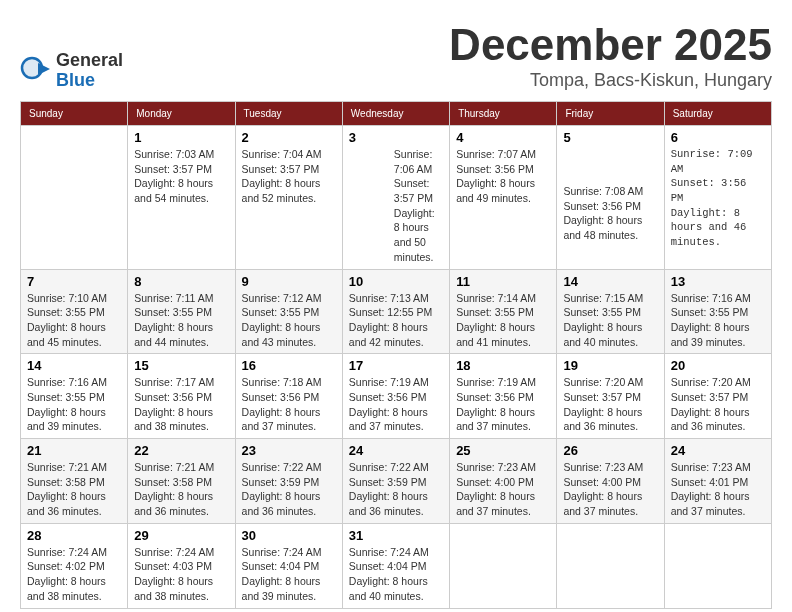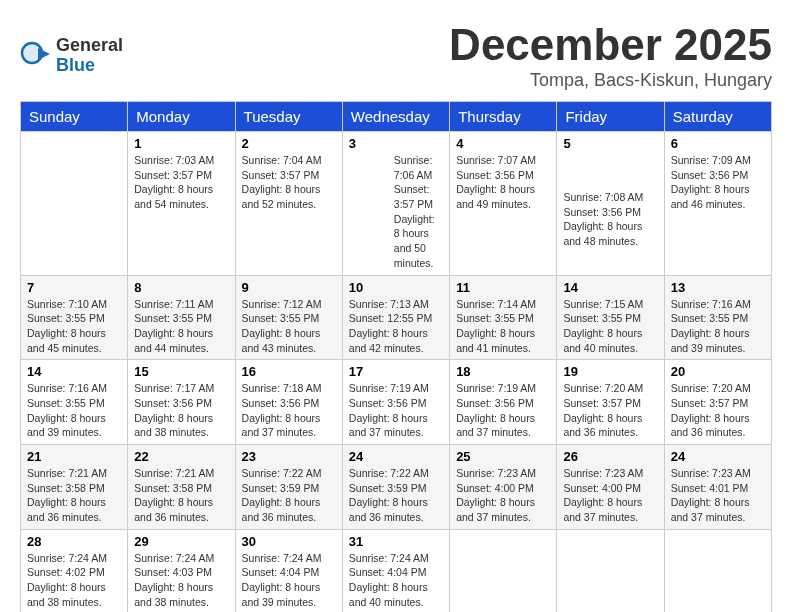--- a/index.html
+++ b/index.html
@@ -6,21 +6,21 @@
     body {
       font-family: Arial, sans-serif;
       background: #fff;
       width: 792px;
       min-height: 612px;
       padding: 20px;
     }
     .header-area {
       display: flex;
       justify-content: space-between;
-      align-items: center;
+      align-items: flex-end;
       margin-bottom: 10px;
     }
     .logo {
       display: flex;
       align-items: center;
     }
     .logo-text {
       display: flex;
       flex-direction: column;
       line-height: 1.1;
@@ -51,25 +51,25 @@
     .location {
       font-size: 18px;
       color: #555;
     }
     .calendar {
       width: 100%;
       border-collapse: collapse;
       font-size: 11px;
     }
     .calendar th {
-      background-color: #1d4ed8;
+      background-color: #7f1d1d;
       color: #fff;
       text-align: left;
       padding: 6px 8px;
-      font-size: 15px;
+      font-size: 10px;
       font-weight: normal;
       border: 1px solid #ccc;
     }
     .calendar td {
       border: 1px solid #ccc;
       vertical-align: top;
       padding: 4px 6px;
       width: 107px;
       min-height: 80px;
       background: #fff;
@@ -153,21 +153,21 @@
 Daylight: 8 hours and 49 minutes.</div>
         </td>
         <td>
           <span class="day-number">5</span>
           <div class="cell-info" style="white-space: pre-line; margin-top: 39px;">Sunrise: 7:08 AM
 Sunset: 3:56 PM
 Daylight: 8 hours and 48 minutes.</div>
         </td>
         <td>
           <span class="day-number">6</span>
-          <div class="cell-info" style="white-space: pre-line;">Sunrise: 7:09 AM
+          <div class="cell-info" style="white-space: pre-line; font-family: Liberation Mono, monospace;">Sunrise: 7:09 AM
 Sunset: 3:56 PM
 Daylight: 8 hours and 46 minutes.</div>
         </td>
       </tr>
       <tr>
         <td>
           <span class="day-number">7</span>
           <div class="cell-info" style="white-space: pre-line;">Sunrise: 7:10 AM
 Sunset: 3:55 PM
 Daylight: 8 hours and 45 minutes.</div>

